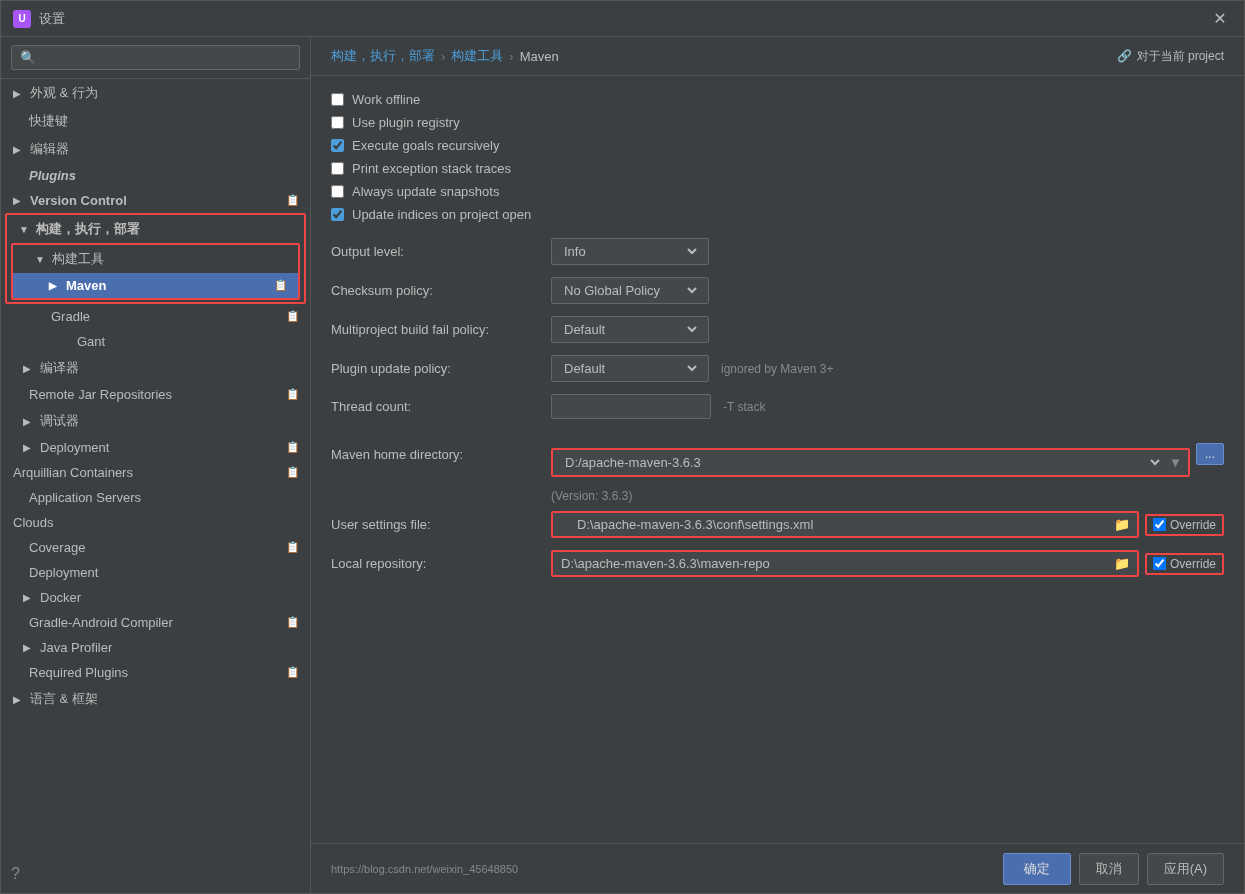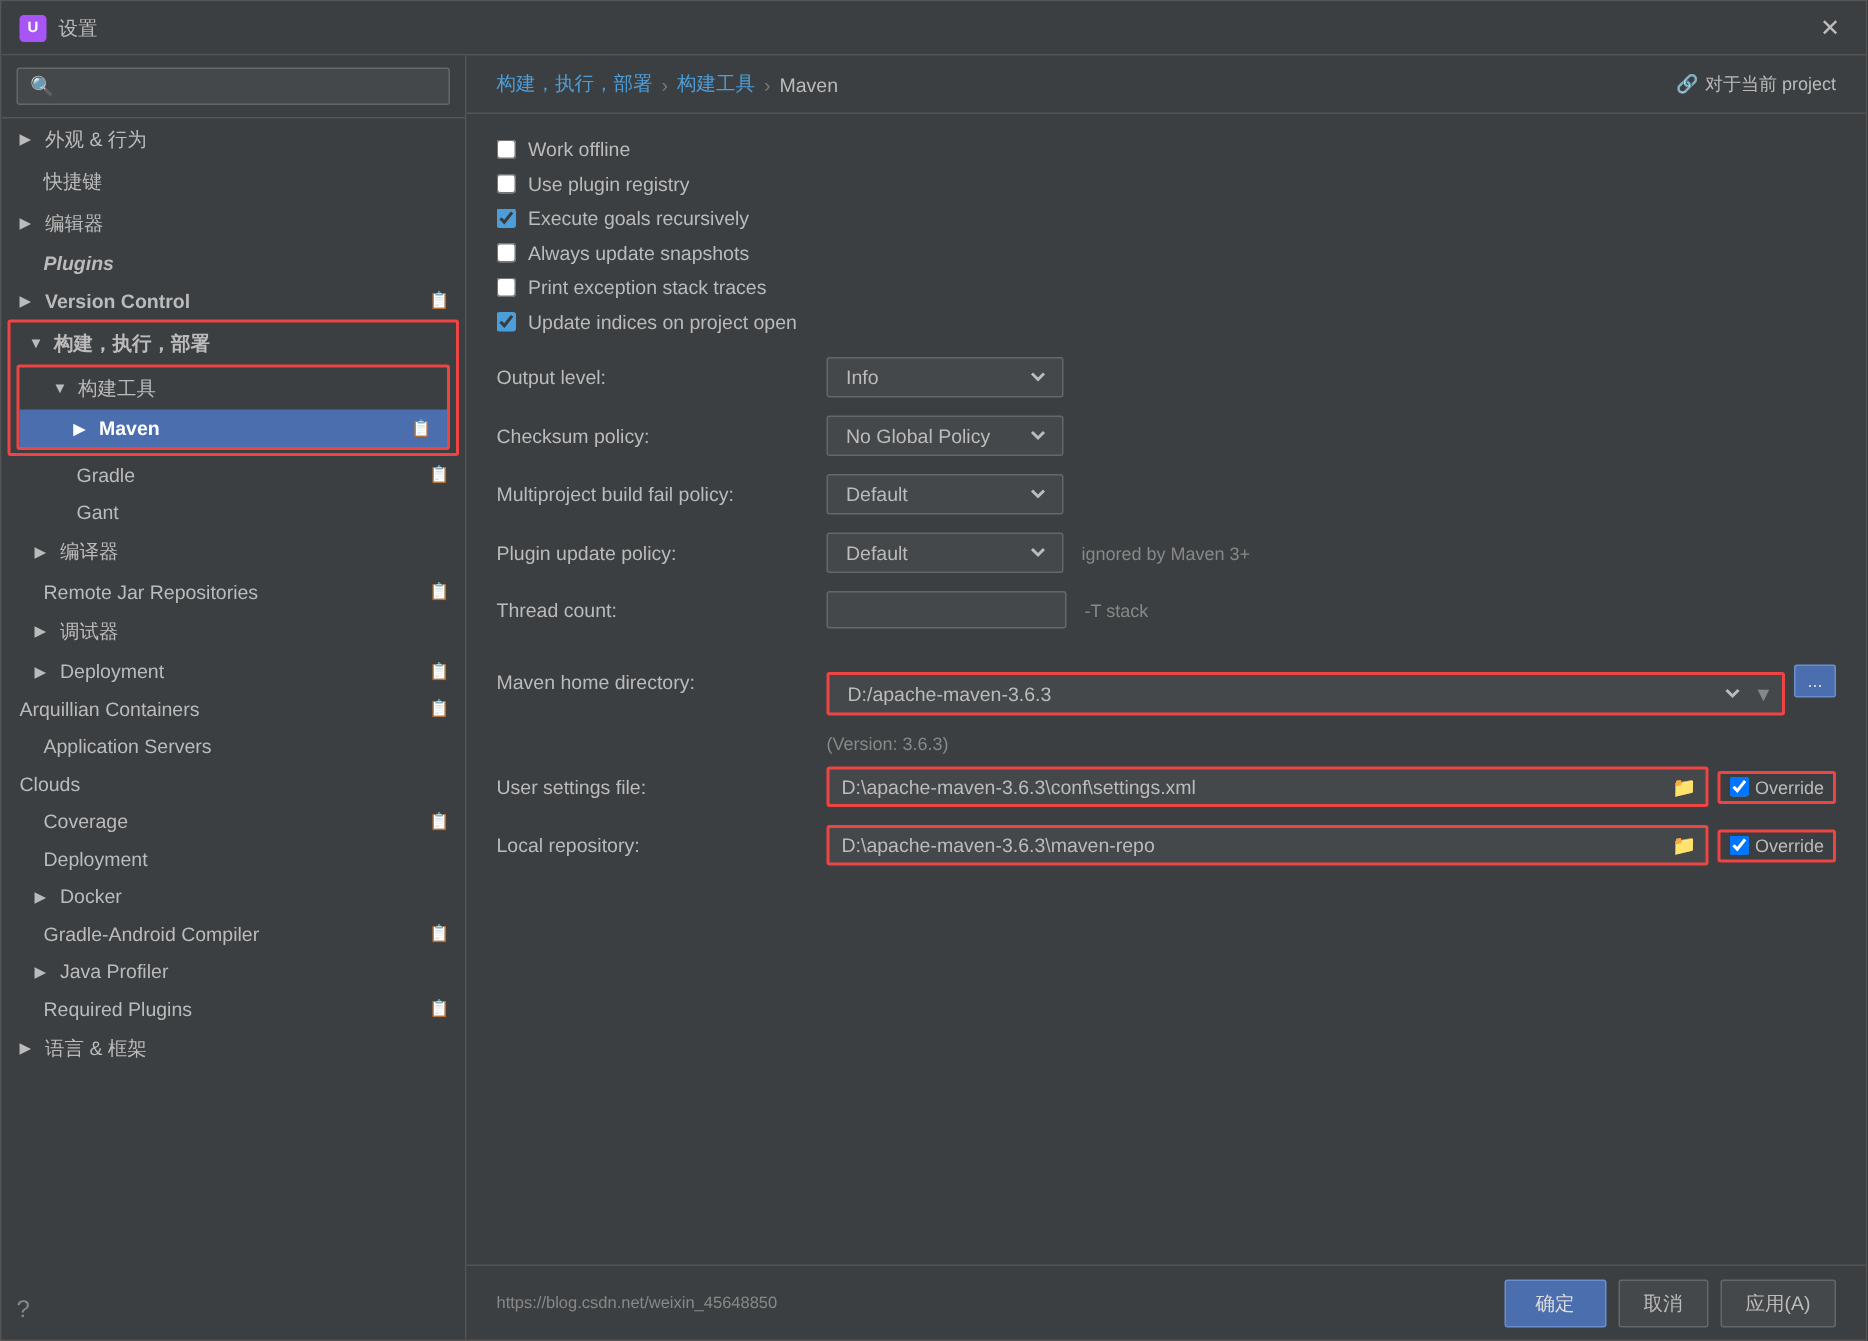--- a/index.html
+++ b/index.html
@@ -323,21 +323,21 @@
             <span>Maven</span>
             <span class="sidebar-icon-right" style="color:#aaa;">📋</span>
           </div>
         </div>
       </div>
 
       <div class="sidebar-item" style="padding-left:50px;">
         <span>Gradle</span>
         <span class="sidebar-icon-right">📋</span>
       </div>
-      <div class="sidebar-item" style="padding-left:50px;">
+      <div class="sidebar-item" style="padding-left:50px;margin-left:26px;">
         <span>Gant</span>
       </div>
       <div class="sidebar-item" style="padding-left:22px;">
         <span class="arrow">▶</span>
         <span>编译器</span>
       </div>
       <div class="sidebar-item" style="padding-left:28px;">
         <span>Remote Jar Repositories</span>
         <span class="sidebar-icon-right">📋</span>
       </div>
@@ -415,26 +415,26 @@
         </div>
         <div class="checkbox-row">
           <input type="checkbox" id="cb-use-plugin" style="">
           <label for="cb-use-plugin">Use plugin registry</label>
         </div>
         <div class="checkbox-row">
           <input type="checkbox" id="cb-execute-goals" checked="" style="">
           <label for="cb-execute-goals">Execute goals recursively</label>
         </div>
         <div class="checkbox-row">
+          <input type="checkbox" id="cb-print-exception" style="">
+          <label for="cb-print-exception">Print exception stack traces</label>
+        </div>
+        <div class="checkbox-row">
           <input type="checkbox" id="cb-always-update" style="">
           <label for="cb-always-update">Always update snapshots</label>
-        </div>
-        <div class="checkbox-row">
-          <input type="checkbox" id="cb-print-exception" style="">
-          <label for="cb-print-exception">Print exception stack traces</label>
         </div>
         <div class="checkbox-row" style="margin-bottom:16px;">
           <input type="checkbox" id="cb-update-indices" checked="" style="">
           <label for="cb-update-indices">Update indices on project open</label>
         </div>
 
         <div class="form-row">
           <span class="form-label">Output level:</span>
           <div class="form-control-area">
             <div class="dropdown">
@@ -511,21 +511,21 @@
           </div>
         </div>
 
         <div class="version-text">
           <span>(Version: 3.6.3)</span>
         </div>
 
         <div class="form-row">
           <span class="form-label">User settings file:</span>
           <div class="form-control-area">
-            <div style="border:2px solid #e44; border-radius:2px; display:flex; align-items:center; background:#45484a; flex:1;">
+            <div style="border:2px solid #e44; border-radius:2px; display:flex; align-items:center; background:#45484a; flex:1;padding-left:16px;">
               <input class="text-input" type="text" style="border: none; background: transparent; flex: 1 1 0%;" value="D:\apache-maven-3.6.3\conf\settings.xml">
               <span style="color:#888; padding:0 6px;">📁</span>
             </div>
             <div class="override-row">
               <input type="checkbox" checked="" style="">
               <span class="override-label">Override</span>
             </div>
           </div>
         </div>
 

